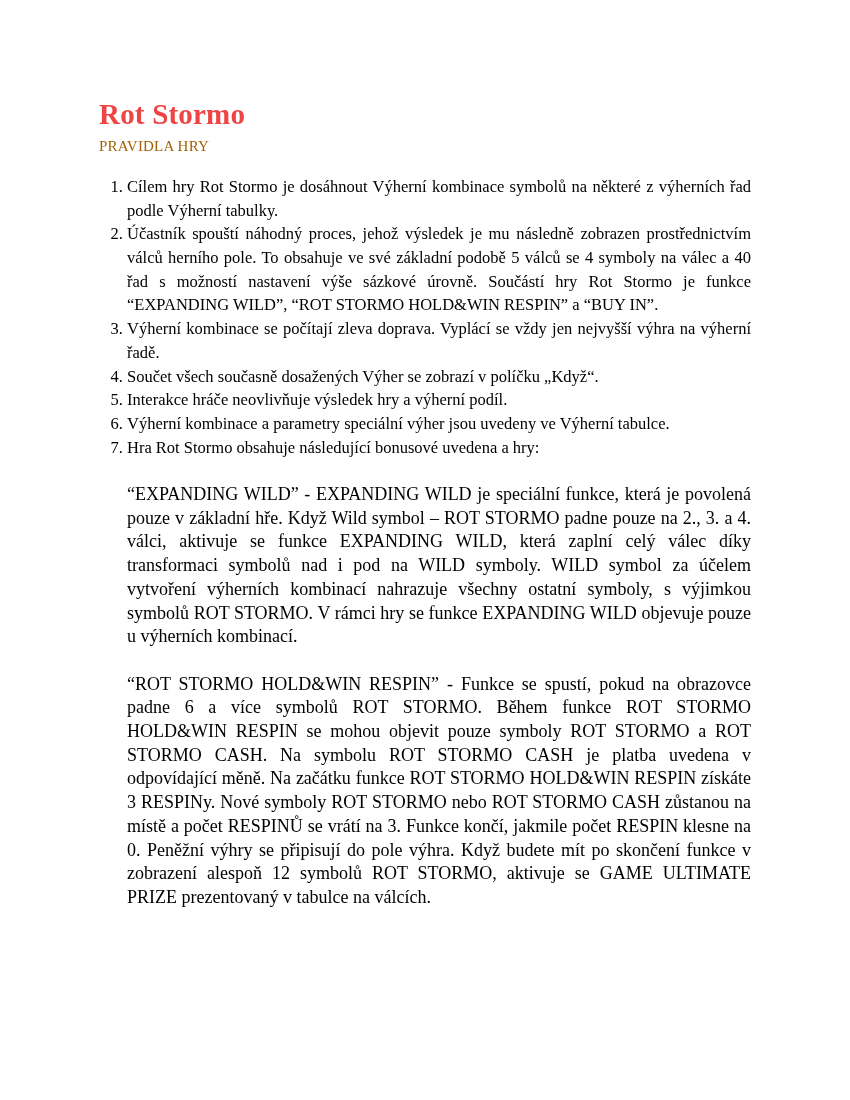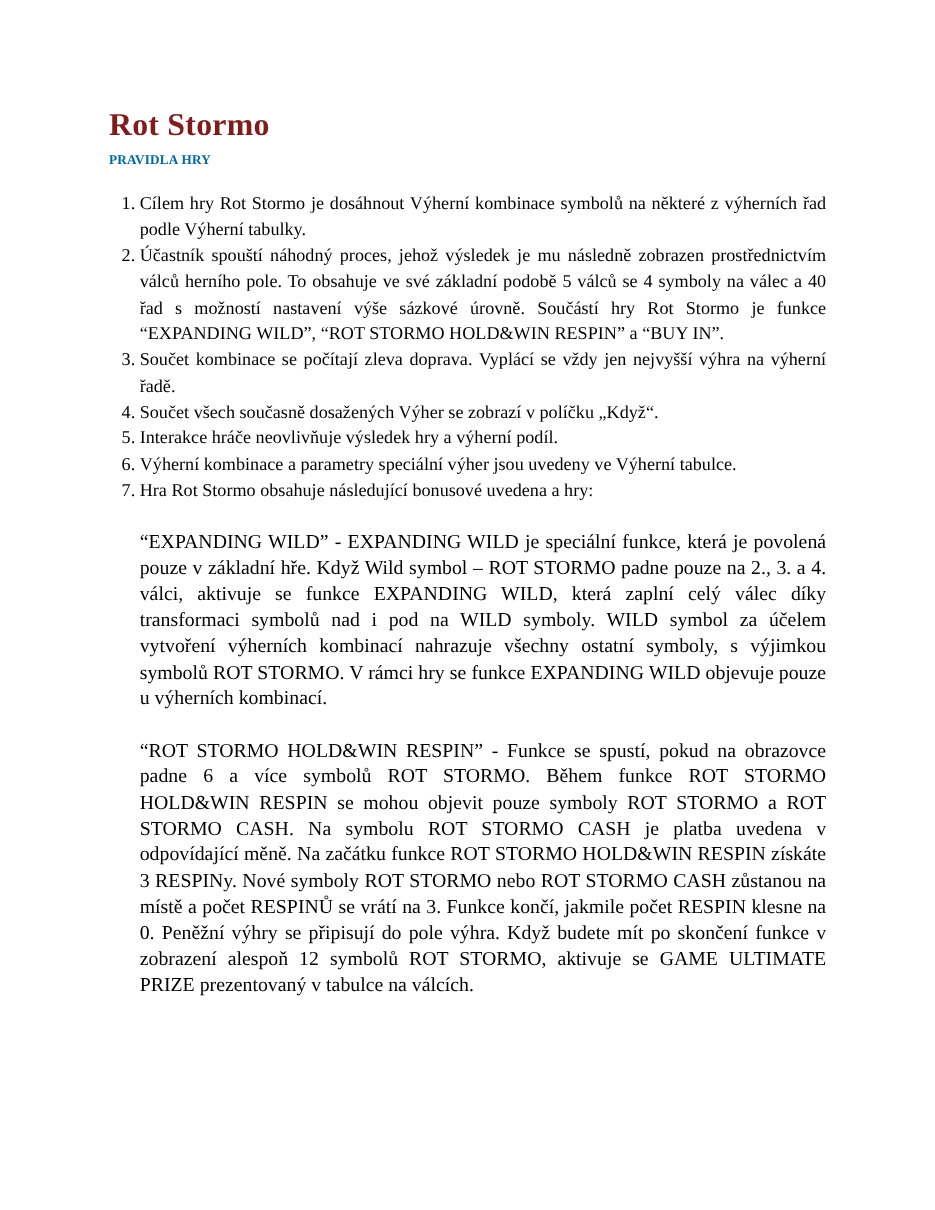--- a/index.html
+++ b/index.html
@@ -23,23 +23,23 @@
   }
   .doc-title {
     margin: 0;
     font-size: 29px;
     font-weight: bold;
     line-height: 1.1;
     letter-spacing: 0.2px;
   }
   .doc-subtitle {
     margin: 7px 0 0 0;
-    font-size: 12px;
-    font-weight: bold;
-    color: #0369a1;
+    font-size: 15px;
+    font-weight: normal;
+    color: #a16207;
     letter-spacing: 0.2px;
   }
   ol.rules-list {
     margin: 20px 0 0 0;
     padding: 0 0 0 28px;
     font-size: 16.5px;
     line-height: 23.7px;
     font-family: Liberation Serif, serif;
   }
   ol.rules-list li {
@@ -55,28 +55,28 @@
     line-height: 23.7px;
     text-align: justify;
   }
 </style>
 </head>
 <body>
 
 <div class="page">
   <div class="content">
 
-    <h1 class="doc-title" style="color: #7f1d1d;">Rot Stormo</h1>
+    <h1 class="doc-title" style="color: #ef4444;">Rot Stormo</h1>
 
     <h2 class="doc-subtitle">PRAVIDLA HRY</h2>
 
     <ol class="rules-list">
       <li>Cílem hry Rot Stormo je dosáhnout Výherní kombinace symbolů na některé z výherních řad podle Výherní tabulky.</li>
       <li>Účastník spouští náhodný proces, jehož výsledek je mu následně zobrazen prostřednictvím válců herního pole. To obsahuje ve své základní podobě 5 válců se 4 symboly na válec a 40 řad s možností nastavení výše sázkové úrovně. Součástí hry Rot Stormo je funkce “EXPANDING WILD”, “ROT STORMO HOLD&amp;WIN RESPIN” a “BUY IN”.</li>
-      <li>Součet kombinace se počítají zleva doprava. Vyplácí se vždy jen nejvyšší výhra na výherní řadě.</li>
+      <li>Výherní kombinace se počítají zleva doprava. Vyplácí se vždy jen nejvyšší výhra na výherní řadě.</li>
       <li>Součet všech současně dosažených Výher se zobrazí v políčku „Když“.</li>
       <li>Interakce hráče neovlivňuje výsledek hry a výherní podíl.</li>
       <li>Výherní kombinace a parametry speciální výher jsou uvedeny ve Výherní tabulce.</li>
       <li>Hra Rot Stormo obsahuje následující bonusové uvedena a hry:</li>
     </ol>
 
     <div class="feature-paragraphs">
       <p>“EXPANDING WILD” - EXPANDING WILD je speciální funkce, která je povolená pouze v základní hře. Když Wild symbol – ROT STORMO padne pouze na 2., 3. a 4. válci, aktivuje se funkce EXPANDING WILD, která zaplní celý válec díky transformaci symbolů nad i pod na WILD symboly. WILD symbol za účelem vytvoření výherních kombinací nahrazuje všechny ostatní symboly, s výjimkou symbolů ROT STORMO. V rámci hry se funkce EXPANDING WILD objevuje pouze u výherních kombinací.</p>
       <p>“ROT STORMO HOLD&amp;WIN RESPIN” - Funkce se spustí, pokud na obrazovce padne 6 a více symbolů ROT STORMO. Během funkce ROT STORMO HOLD&amp;WIN RESPIN se mohou objevit pouze symboly ROT STORMO a ROT STORMO CASH. Na symbolu ROT STORMO CASH je platba uvedena v odpovídající měně. Na začátku funkce ROT STORMO HOLD&amp;WIN RESPIN získáte 3 RESPINy. Nové symboly ROT STORMO nebo ROT STORMO CASH zůstanou na místě a počet RESPINŮ se vrátí na 3. Funkce končí, jakmile počet RESPIN klesne na 0. Peněžní výhry se připisují do pole výhra. Když budete mít po skončení funkce v zobrazení alespoň 12 symbolů ROT STORMO, aktivuje se GAME ULTIMATE PRIZE prezentovaný v tabulce na válcích.</p>
     </div>

